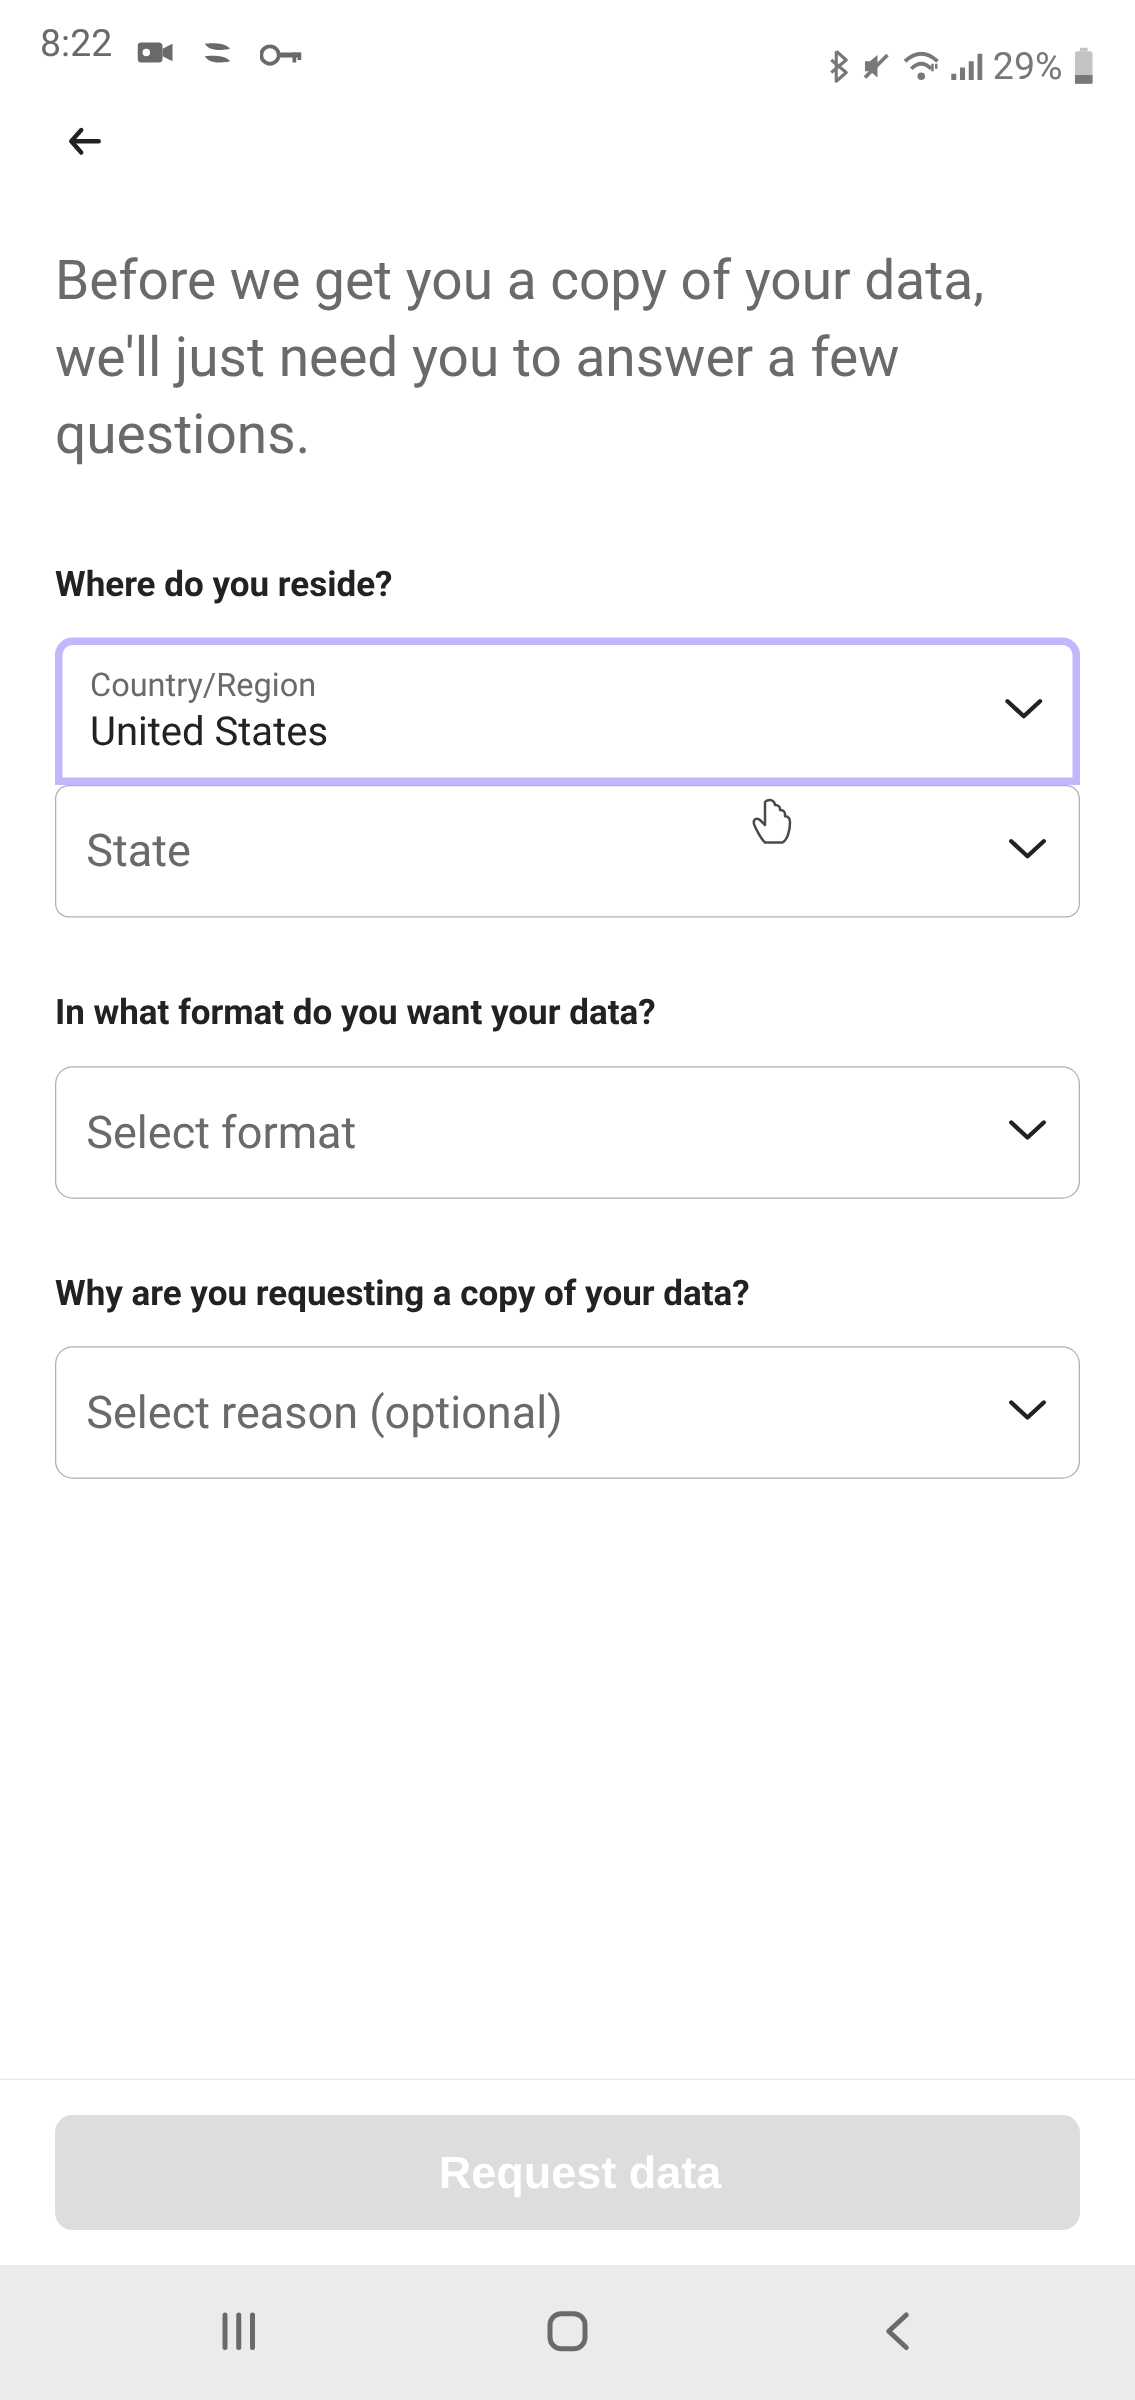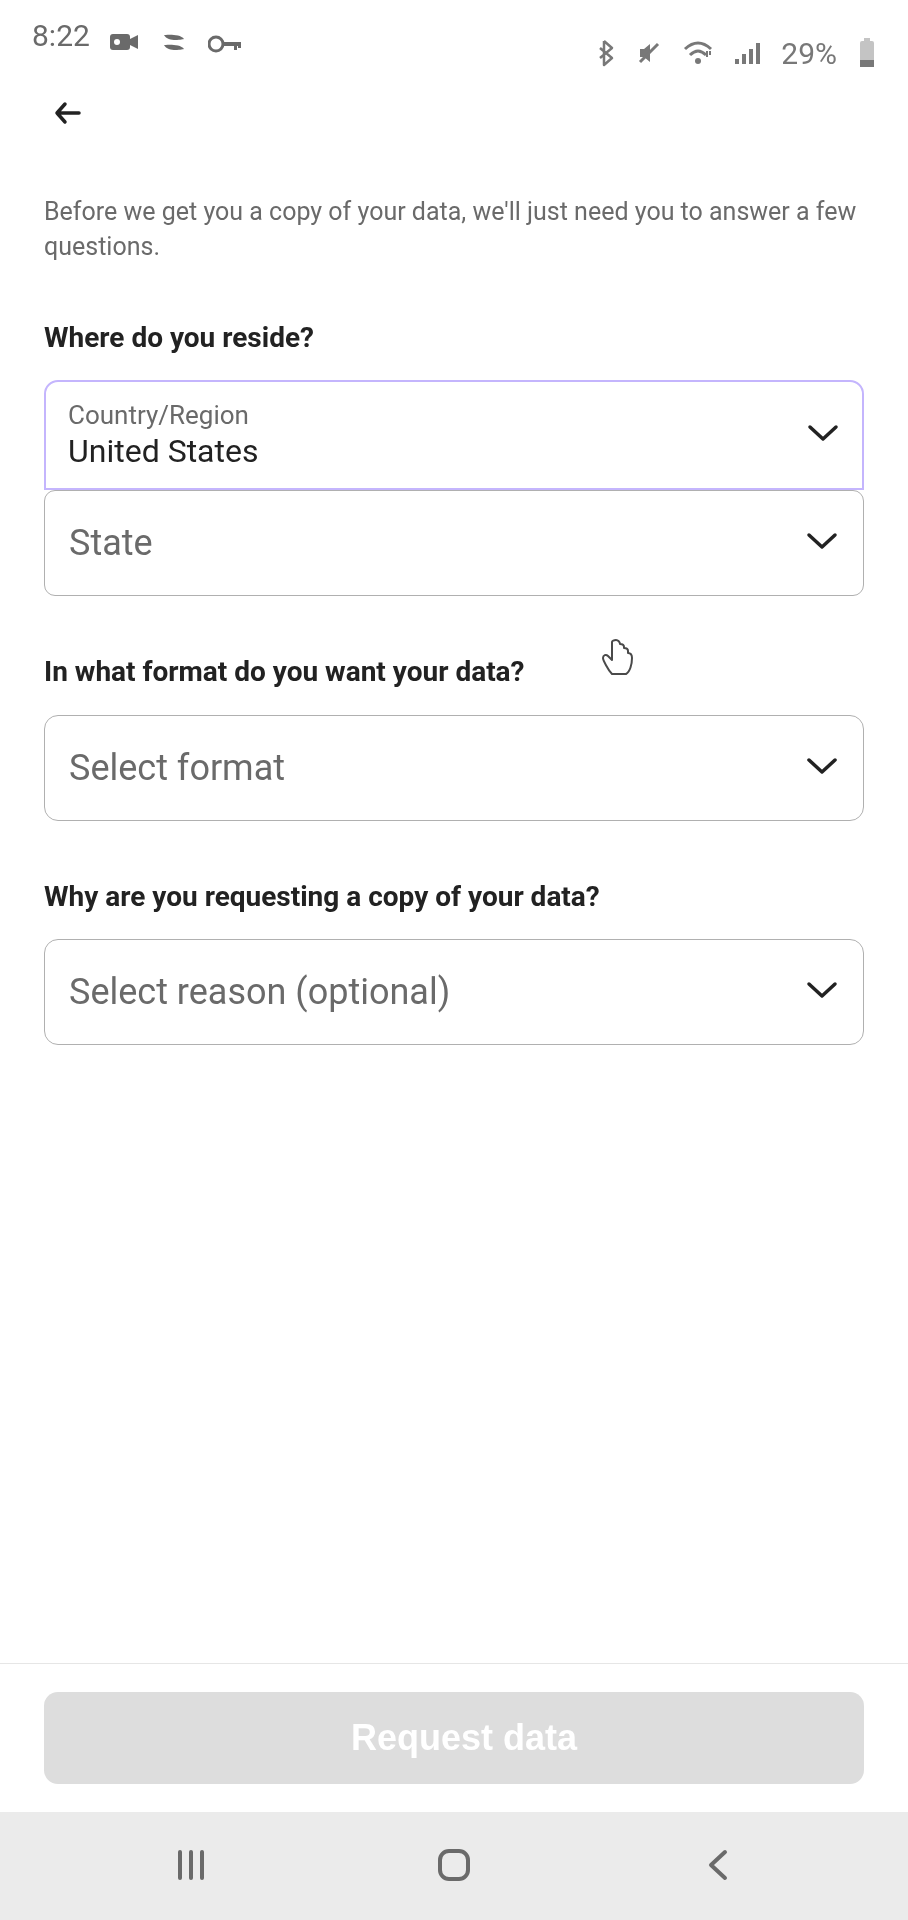--- a/index.html
+++ b/index.html
@@ -25,21 +25,21 @@
       font-size: 30px;
     }
     .status-left {
       display: flex;
       align-items: flex-end;
       gap: 20px;
     }
     .status-right {
       display: flex;
       align-items: center;
-      gap: 21px;
+      gap: 8px;
       color: #787878;
       margin-top: 36px;
     }
     .status-icon {
       display: inline-flex;
       align-items: center;
     }
     .header {
       padding: 20px 44px 0 44px;
     }
@@ -58,24 +58,24 @@
     }
     .page-title {
       font-size: 52px;
       font-weight: 800;
       letter-spacing: -0.5px;
       color: #222222;
       line-height: 1.15;
       margin-bottom: 28px;
     }
     .subtitle {
-      font-size: 25px;
+      font-size: 44px;
       color: #6a6a6a;
       line-height: 1.4;
-      margin-bottom: 56px;
+      margin-bottom: 71px;
     }
     .section-label {
       font-size: 28px;
       font-weight: 700;
       color: #222222;
       margin-bottom: 24px;
       line-height: 1.3;
     }
     .select-group {
       margin-bottom: 58px;
@@ -86,21 +86,21 @@
       border-radius: 14px;
       padding: 20px 24px 20px 24px;
       background: #fff;
       display: flex;
       justify-content: space-between;
       align-items: center;
       min-height: 106px;
       cursor: pointer;
     }
     .select-field.active {
-      border: 2px solid #c4b5fd;
+      border: 6px solid #c4b5fd;
       padding: 18px 22px;
     }
     .select-field + .select-field {
       margin-top: 0;
       border-top-left-radius: 0;
       border-top-right-radius: 0;
       border-radius: 11px;
     }
     .stacked-top {
       border-bottom-left-radius: 0;

